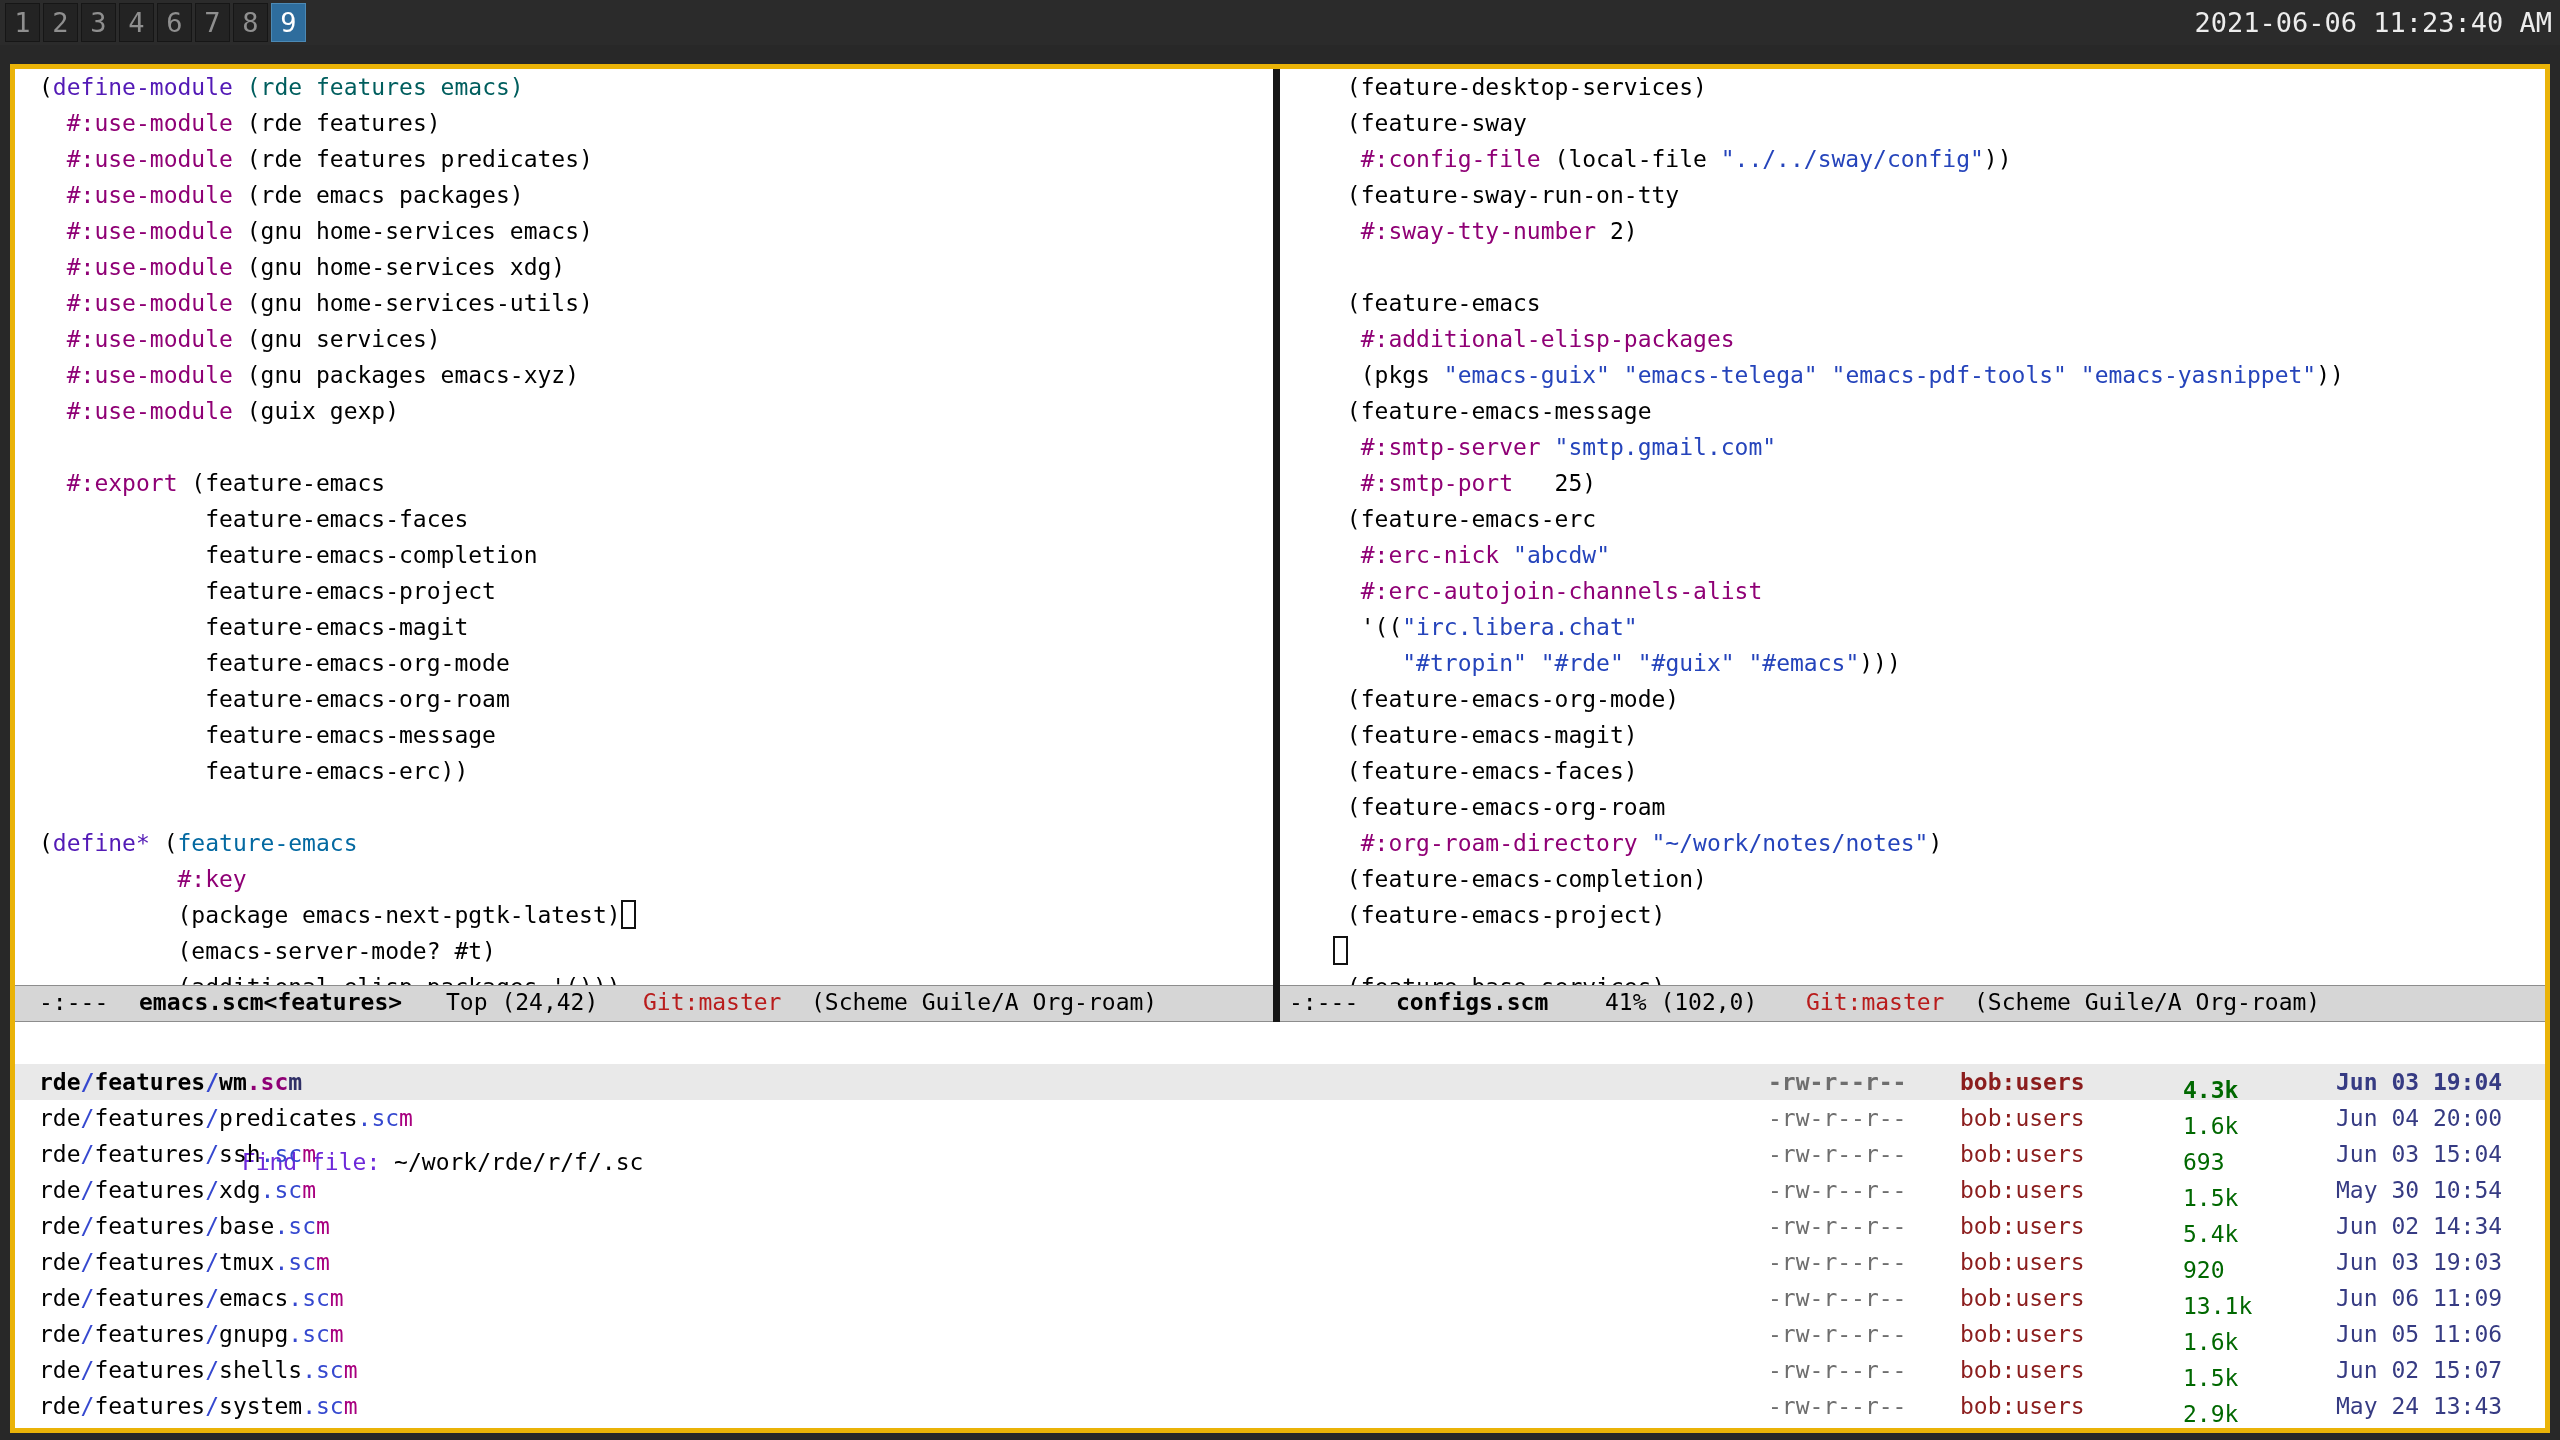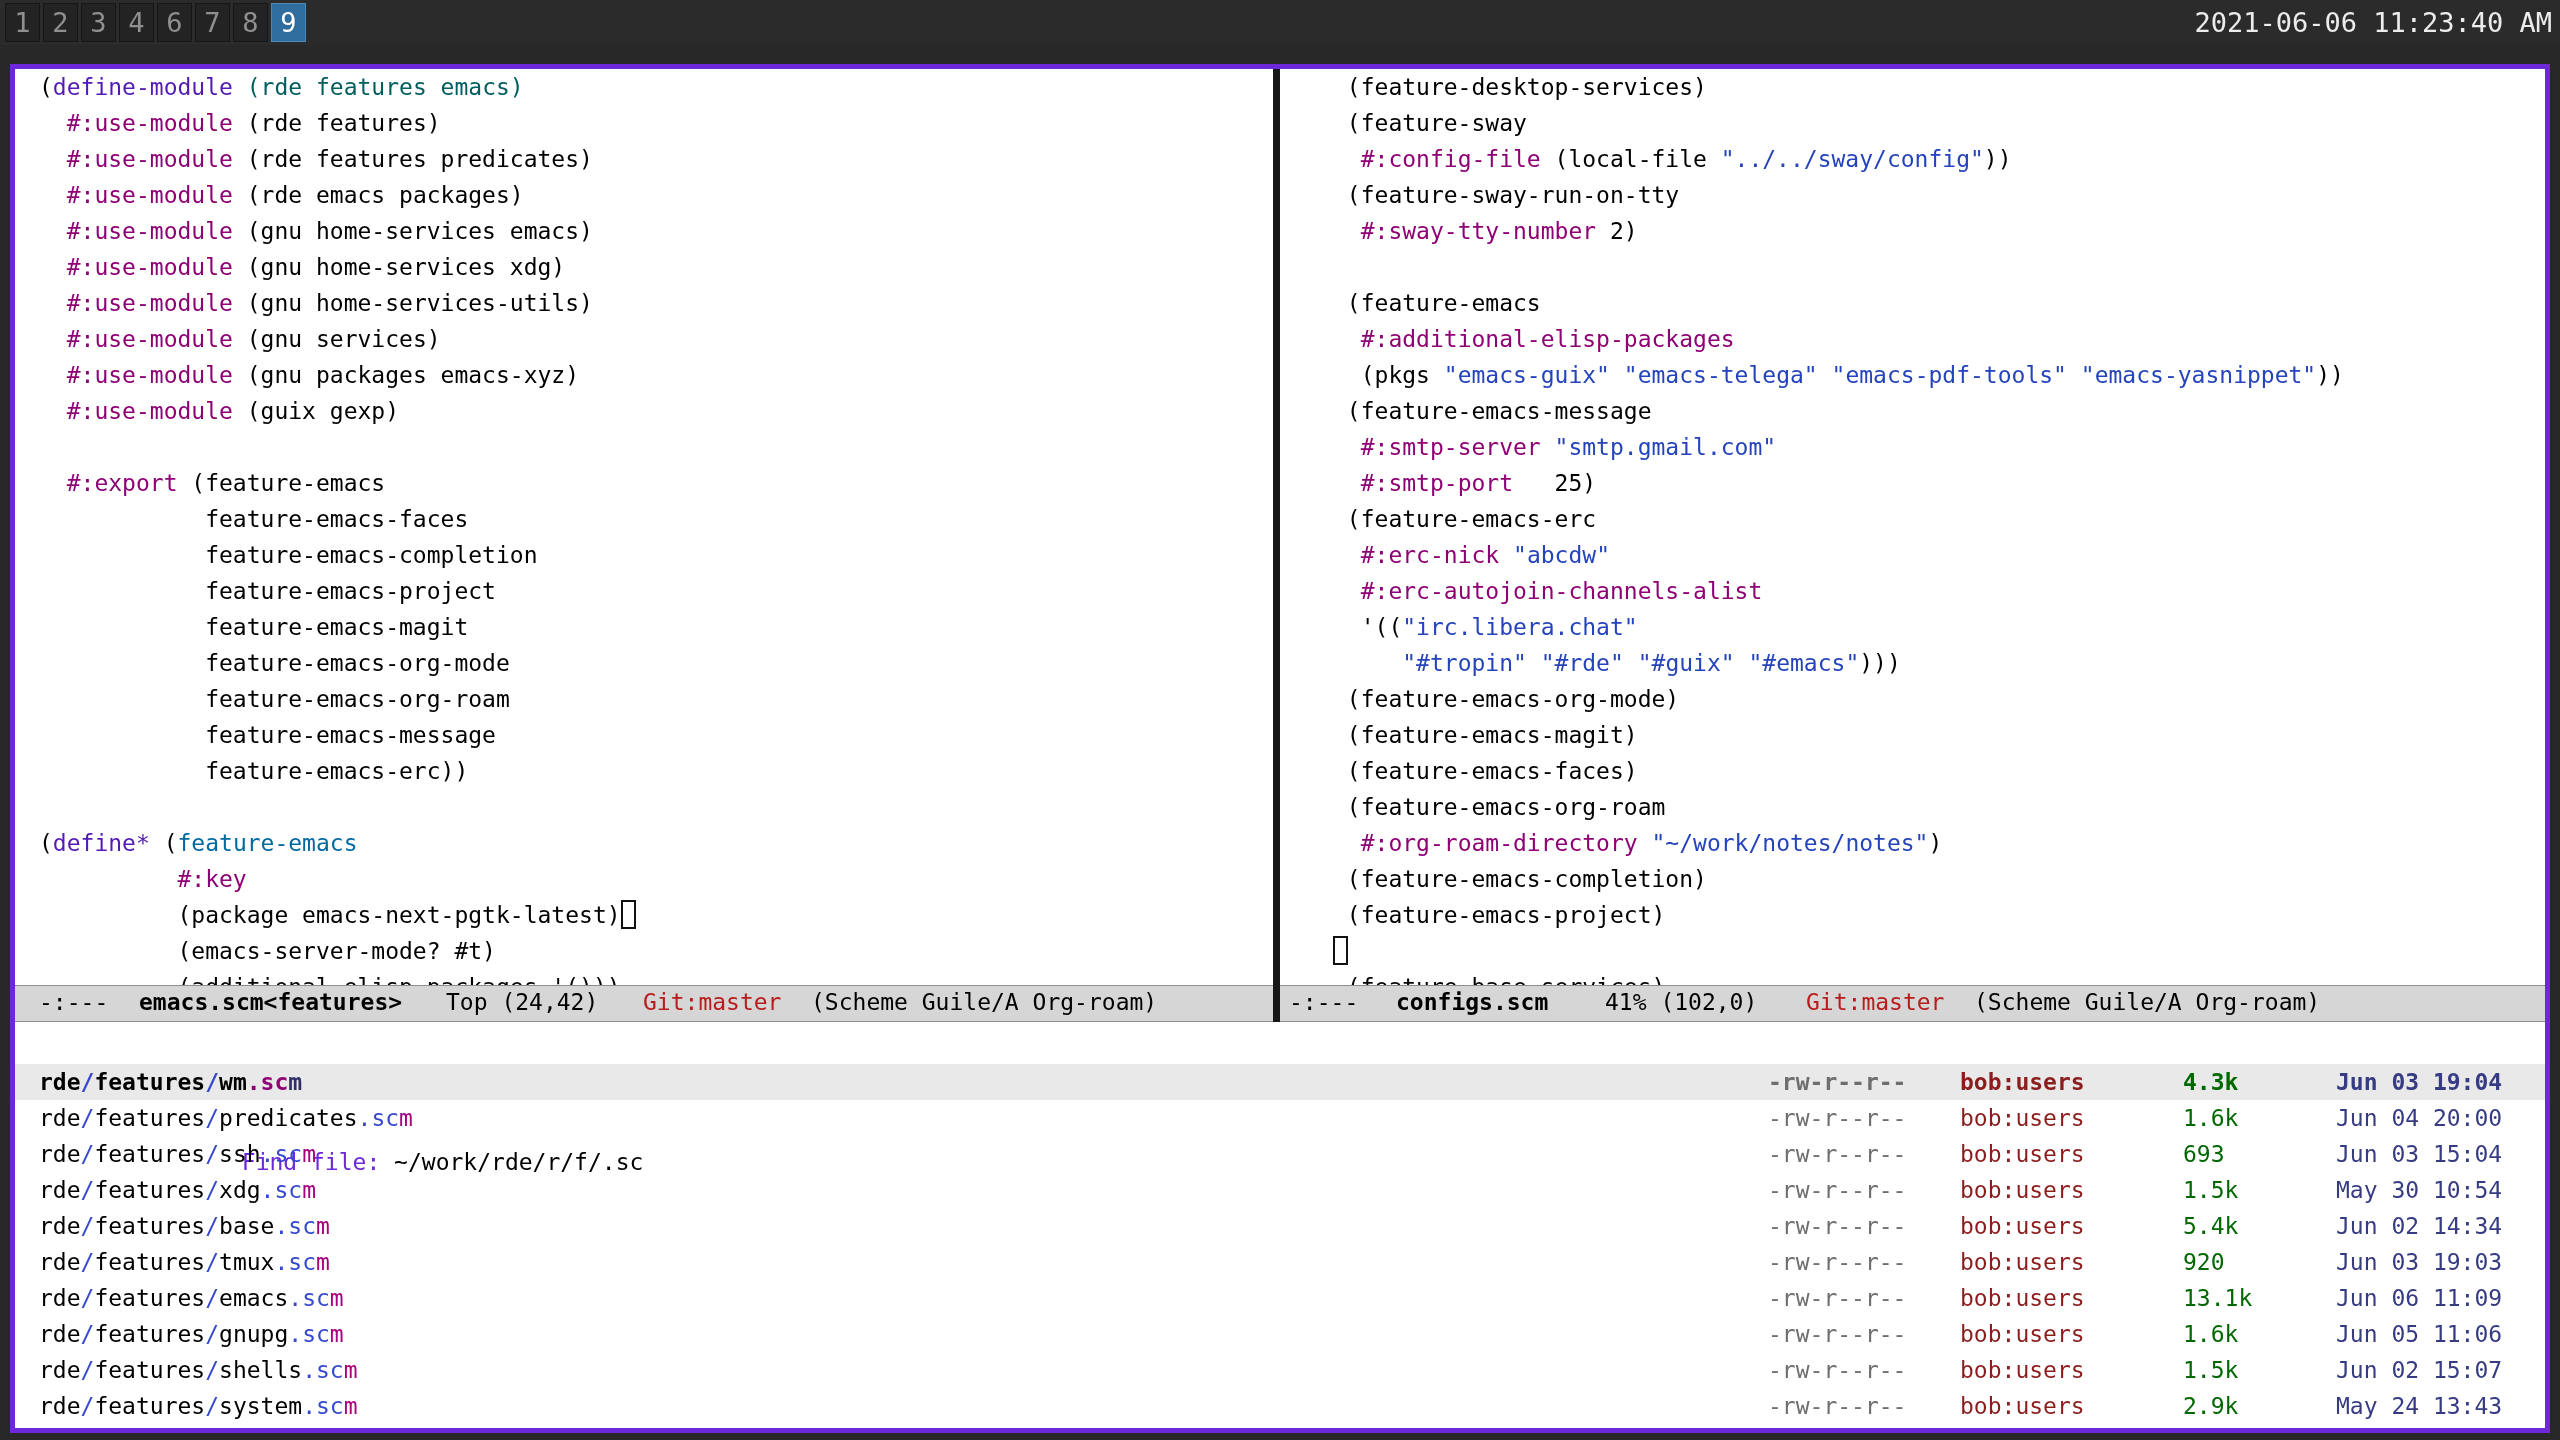--- a/index.html
+++ b/index.html
@@ -8,21 +8,21 @@
   
   .bar{position:absolute;top:0;left:0;width:2560px;height:45px;background:#2b2b2b;}
   .workspaces{position:absolute;left:5px;top:3px;display:flex;gap:3px;}
   .ws-btn{width:35px;height:39px;background:#232323;border:1px solid #161616;color:#8f8f8f;
     font-size:27px;display:flex;align-items:center;justify-content:center;box-sizing:border-box;}
   .ws-btn.active{background:#2e6d9d;border-color:#4c89b4;color:#ffffff;}
   .clock{position:absolute;right:8px;top:0;height:45px;line-height:45px;color:#ececec;font-size:27px;white-space:pre;}
 
   
   .frame{position:absolute;top:64px;left:10px;width:2530px;height:1359px;
-    border:5px solid #6d28d9;background:#ffffff;}
+    border:5px solid #eab308;background:#ffffff;}
   .win{position:absolute;top:0;height:953px;background:#ffffff;}
   .win.left{left:0;width:1258px;}
   .win.right{left:1265px;width:1265px;}
   .divider{position:absolute;top:0;left:1258px;width:7px;height:953px;background:#161616;}
 
   .code{position:absolute;top:0;left:0;right:0;height:916px;overflow:hidden;}
   .win.left  .code{padding-left:24px;}
   .win.right .code{padding-left:34px;margin-left:19px;}
   .code-line{height:36px;line-height:36px;font-size:23px;white-space:pre;color:#000;}
 
@@ -50,21 +50,21 @@
   .mini-counter{position:absolute;left:24px;color:#005e5e;}
   .mini-promptwrap{position:absolute;left:116px;}
   .mini-prompt{color:#6d28d9;}
   .mini-input{color:#000;}
 
   .crow{position:relative;height:36px;line-height:36px;font-size:23px;white-space:pre;color:#000;}
   .crow.selected{background:#e9e9e9;font-weight:bold;}
   .crow .name{position:absolute;left:24px;}
   .crow .perms{position:absolute;left:1753px;color:#6e6e6e;}
   .crow .owner{position:absolute;left:1945px;color:#8b1d1d;}
-  .crow .size{position:absolute;left:2168px;color:#006800;}
+  .crow .size{position:absolute;left:2168px;color:#006800;margin-top:8px;}
   .crow .date{position:absolute;left:2321px;color:#363b83;}
   .seg-n{color:#000;}
   .seg-sep{color:#3548cf;}
   .seg-com{color:#3548cf;}
   .seg-dif{color:#a8007f;}
   .crow.selected .seg-com{color:#8f0075;}
   .crow.selected .seg-dif{color:#2f2f66;}
 </style>
 </head>
 <body>

